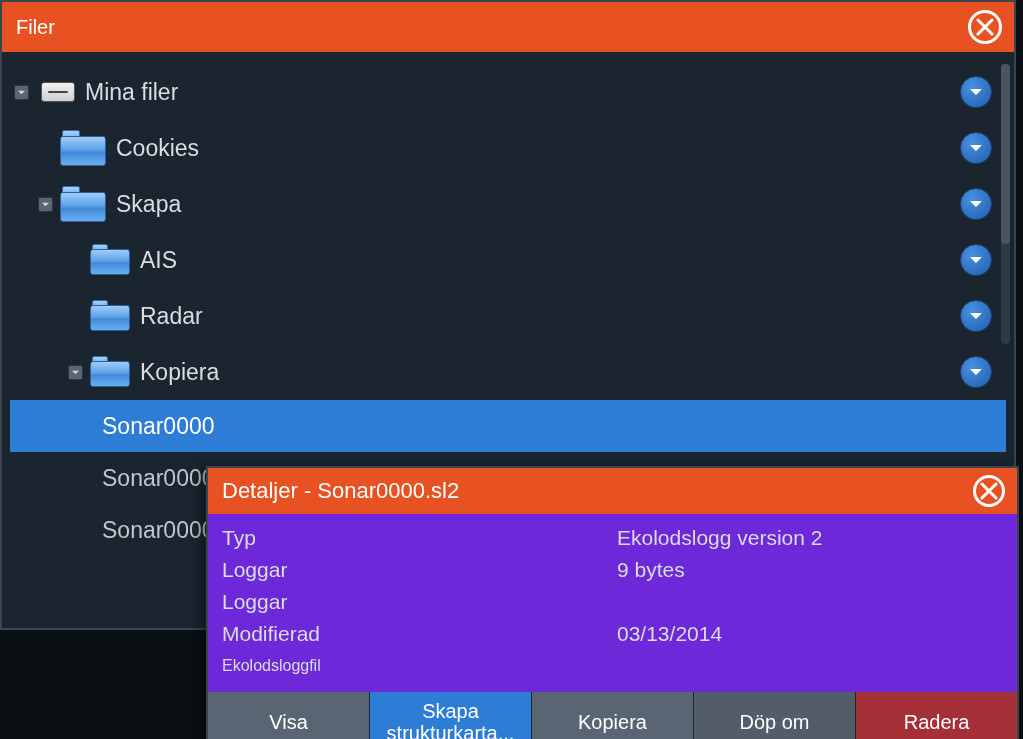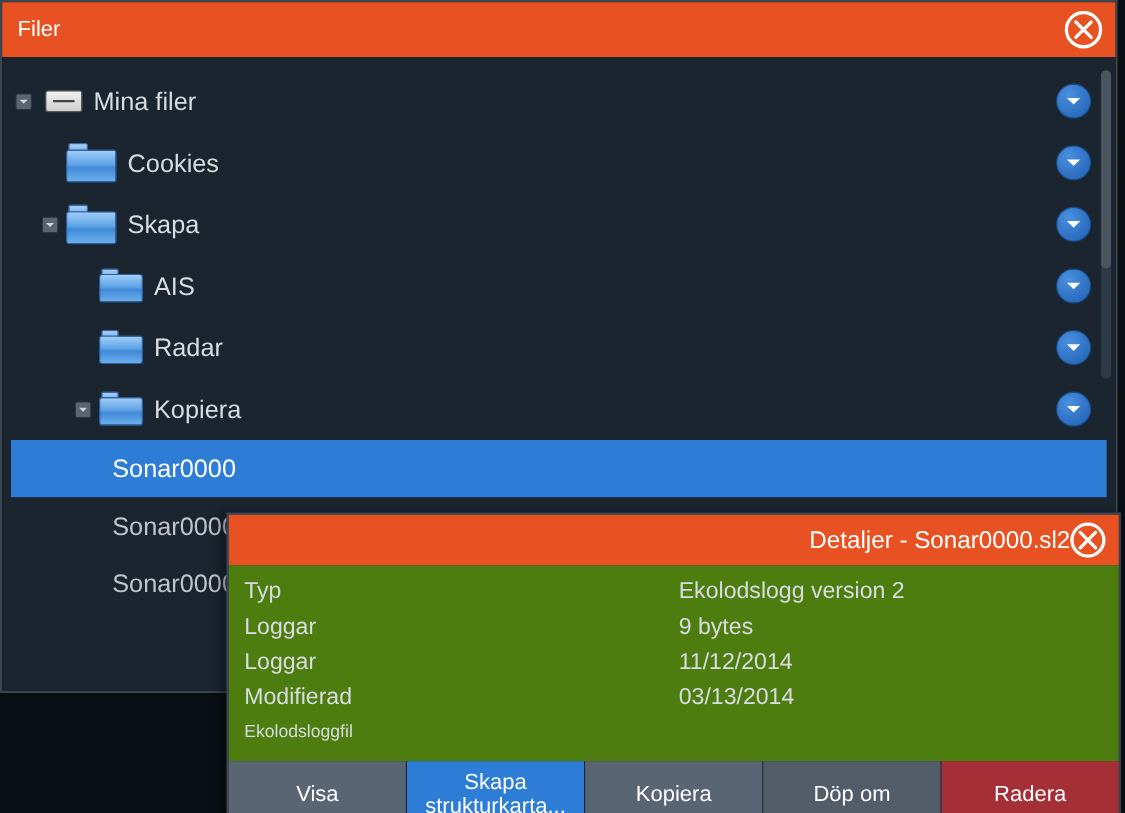--- a/index.html
+++ b/index.html
@@ -84,27 +84,27 @@
   .indent-spacer { flex-shrink: 0; }
 
   
   .details-panel {
     position: absolute; left: 206px; top: 466px; width: 813px;
     border: 2px solid #3a4550; background: #2a3540;
     box-shadow: -6px 0 10px rgba(0,0,0,0.35);
   }
   .details-title {
     background: #e85222; height: 46px; display: flex; align-items: center;
-    justify-content: flex-end; padding: 0 12px 0 14px;
+    justify-content: space-between; padding: 0 12px 0 14px;
   }
   .details-title .t { color: #fff; font-size: 22px; }
   .details-title .close-btn { width: 32px; height: 32px; }
 
   .details-body {
-    background: #4d7c0f; padding: 8px 14px 10px 14px;
+    background: #6d28d9; padding: 8px 14px 10px 14px;
   }
   .details-body .row { display: flex; font-size: 21px; color: #d8dde2; line-height: 32px; }
   .details-body .row .k { width: 395px; }
   .details-body .single { font-size: 16px; color: #d8dde2; line-height: 32px; }
 
   .details-buttons { display: flex; height: 60px; }
   .d-btn {
     flex: 1; display: flex; align-items: center; justify-content: center;
     color: #fff; font-size: 20px; cursor: pointer; border-right: 1px solid #1b232c;
     line-height: 22px; text-align: center; padding: 0 4px;
@@ -265,21 +265,20 @@
     <div class="row">
         <span class="k">Typ</span>
         <span>Ekolodslogg version 2</span>
       </div>
     <div class="row">
         <span class="k">Loggar</span>
         <span>9 bytes</span>
       </div>
     <div class="row">
         <span class="k">Loggar</span>
-        <span>11/12/2014</span>
       </div>
     <div class="row">
         <span class="k">Modifierad</span>
         <span>03/13/2014</span>
       </div>
     <div class="single">Ekolodsloggfil</div>
   </div>
   <div class="details-buttons">
     <div class="d-btn gray">Visa</div>
     <div class="d-btn blue">Skapa strukturkarta...</div>

